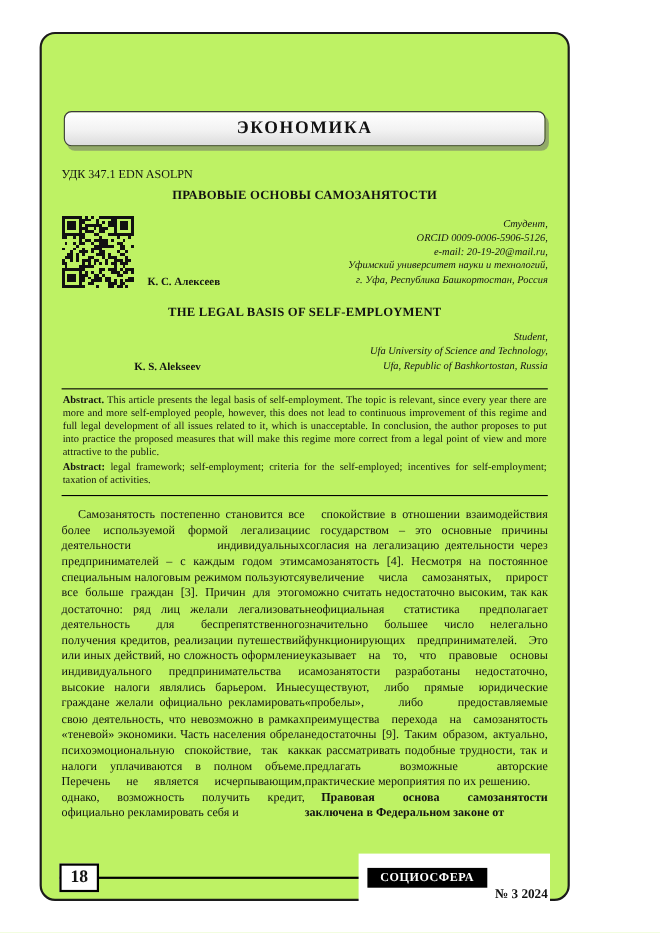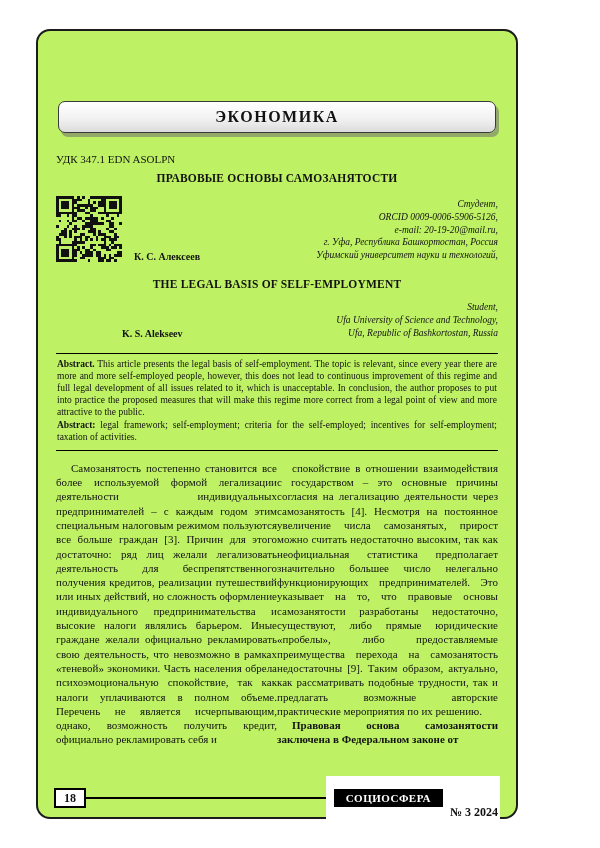--- a/index.html
+++ b/index.html
@@ -37,21 +37,21 @@
   .abstract-section p{margin:0;}
   .abstract-section p + p{margin-top:2px;}
   .lead{font-weight:bold;}
   .body-columns{display:flex;margin-top:10px;font-size:11px;line-height:1.3;text-align:justify;}
   .col{flex:1;min-width:0;}
   .col p{margin:0;text-indent:15px;}
   .col p + p{margin-top:0;font-weight:bold;}
   .footer{position:absolute;left:16px;right:16px;bottom:7px;height:24px;}
   .footer-rule{position:absolute;left:0;right:0;top:11px;border-top:2.5px solid #000;}
   .footer-content{position:relative;display:flex;align-items:center;justify-content:space-between;height:100%;}
-  .page-num{background:#fff;border:2px solid #000;font-weight:bold;font-size:12px;padding:1px 8px;line-height:1.2;}
+  .page-num{background:#fff;border:2px solid #000;font-weight:bold;font-size:16px;padding:1px 8px;line-height:1.2;}
   .footer-right{display:flex;align-items:center;background:#fff;padding-left:8px;gap:7px;}
   .journal-box{background:#000;color:#fff;font-weight:bold;font-size:11px;padding:3px 12px;letter-spacing:.5px;}
   .issue{font-weight:bold;font-size:12px;padding-right:2px;margin-top:29px;}
 </style>
 </head>
 <body>
 
 <div class="page">
 
   <div class="section-banner">ЭКОНОМИКА</div>
@@ -376,22 +376,22 @@
           <rect x="19" y="24" width="1" height="1"></rect>
           <rect x="20" y="24" width="1" height="1"></rect>
           <rect x="22" y="24" width="1" height="1"></rect>
         </svg>
       </div>
     <div class="author-name">К. С. Алексеев</div>
     <div class="affiliation">
       <div>Студент,</div>
       <div>ORCID 0009-0006-5906-5126,</div>
       <div>e-mail: 20-19-20@mail.ru,</div>
+      <div>Уфимский университет науки и технологий,</div>
       <div>г. Уфа, Республика Башкортостан, Россия</div>
-      <div>Уфимский университет науки и технологий,</div>
     </div>
   </div>
 
   <div class="title-en">THE LEGAL BASIS OF SELF-EMPLOYMENT</div>
 
   <div class="author-block-en">
     <div class="author-name">K. S. Alekseev</div>
     <div class="affiliation">
       <div>Student,</div>
       <div>Ufa University of Science and Technology,</div>

